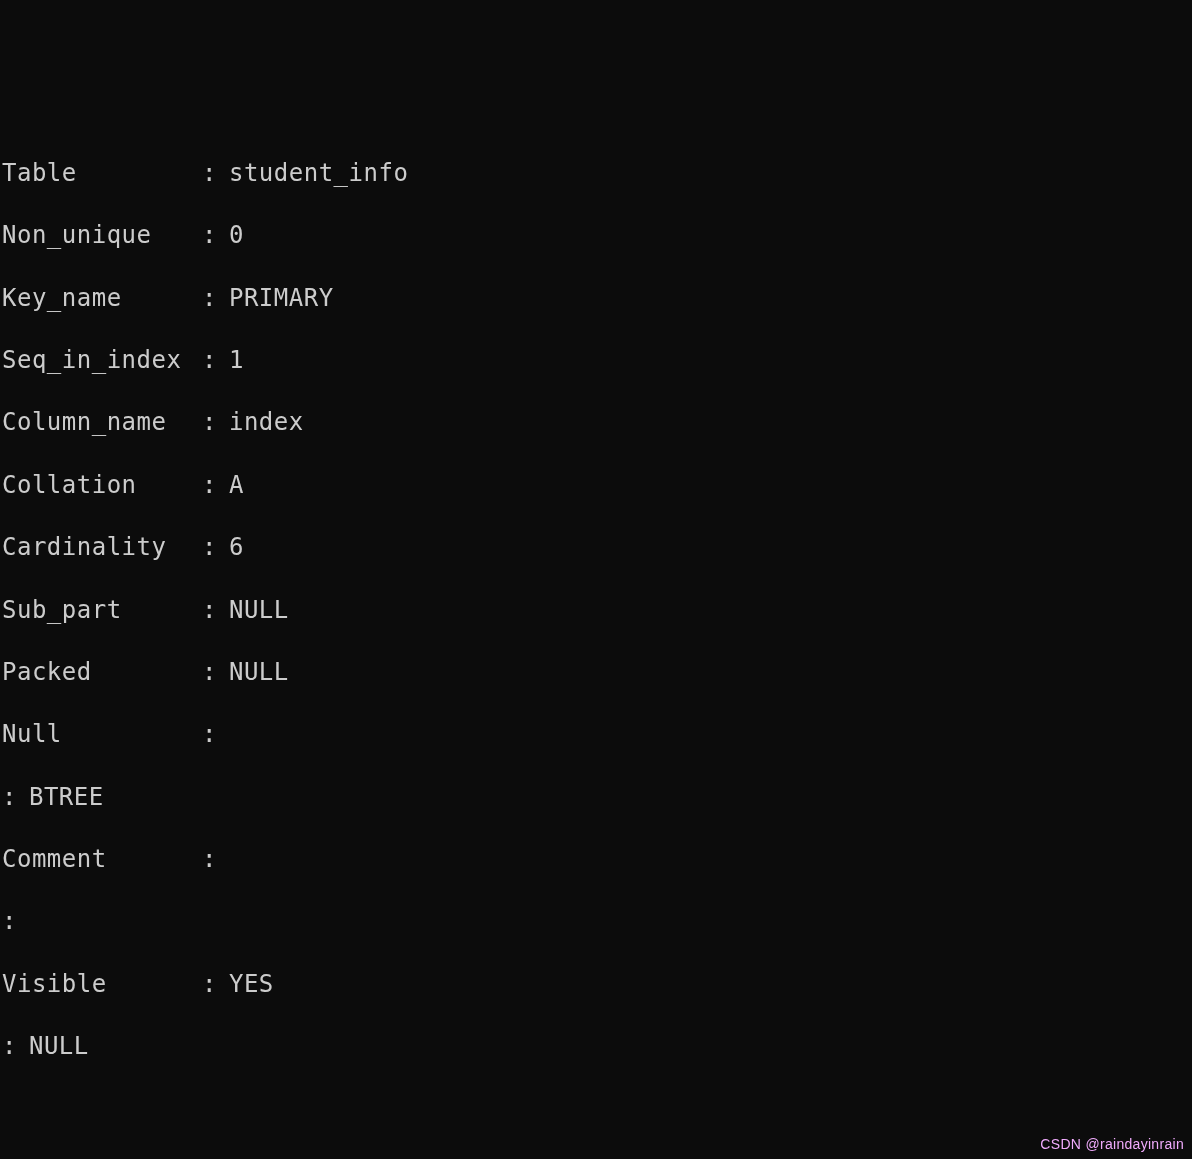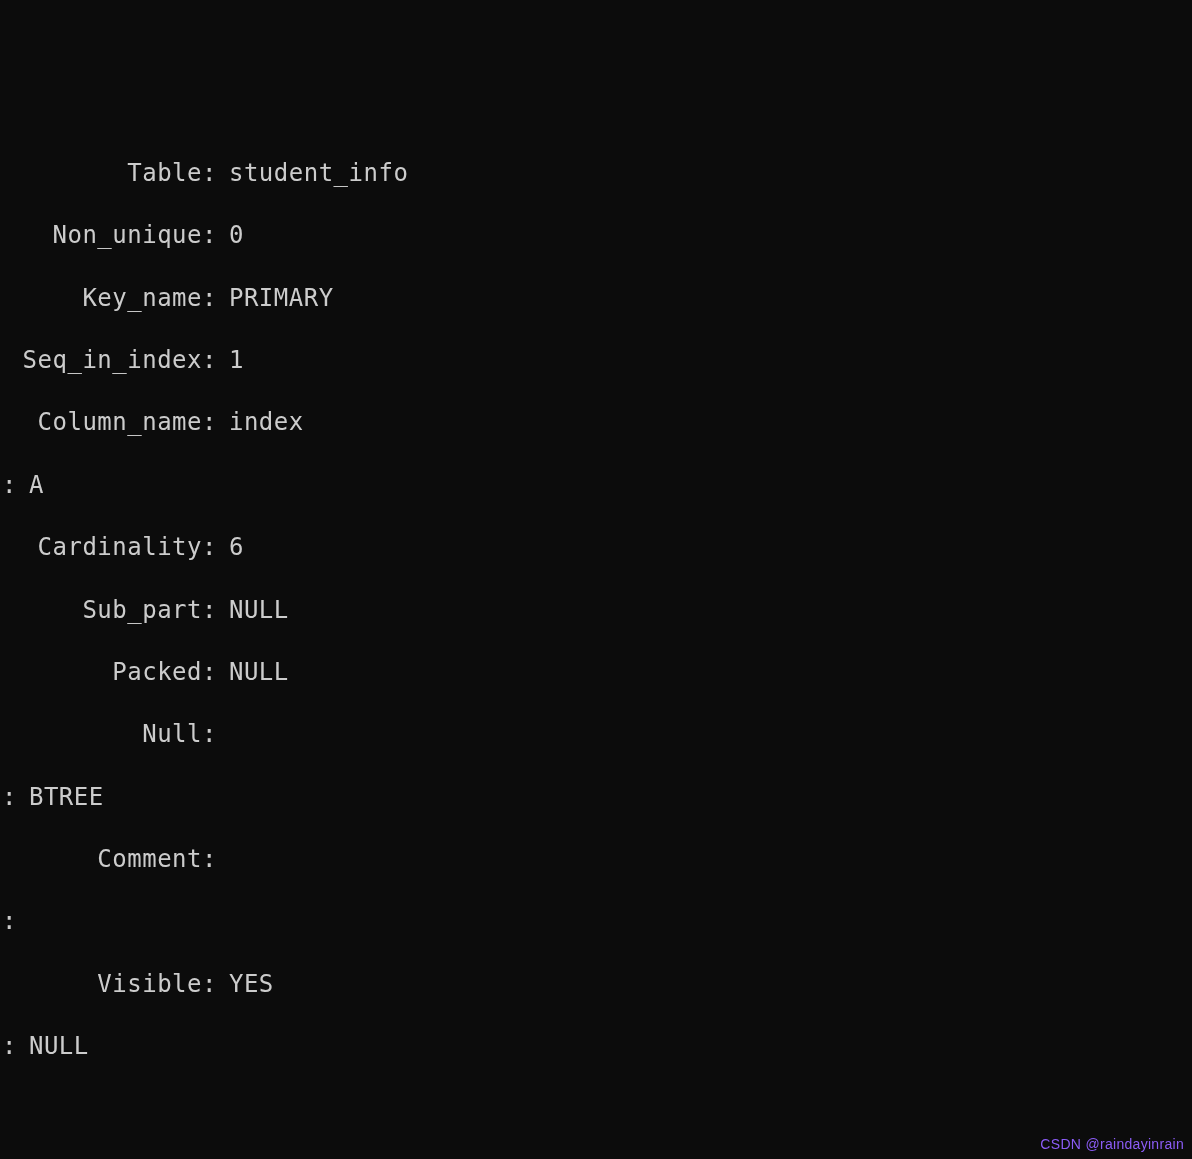--- a/index.html
+++ b/index.html
@@ -16,47 +16,47 @@
       letter-spacing: 0.5px;
     }
     .row-line {
       display: block;
     }
     .field-line {
       display: flex;
     }
     .field-label {
       width: 200px;
-      text-align: right;
+      text-align: left;
     }
     .field-value {
       padding-left: 12px;
     }
     .watermark {
       position: fixed;
       bottom: 6px;
       right: 8px;
-      color: #8b5cf6;
+      color: #f0abfc;
       font-size: 14px;
       font-family: Arial, sans-serif;
       letter-spacing: 0.3px;
     }
   </style>
 </head>
 <body>
 
 
 
 <div class="terminal">
 <div class="field-line"><span class="field-label">Table</span>:<span class="field-value">student_info</span></div>
 <div class="field-line"><span class="field-label">Non_unique</span>:<span class="field-value">0</span></div>
 <div class="field-line"><span class="field-label">Key_name</span>:<span class="field-value">PRIMARY</span></div>
 <div class="field-line"><span class="field-label">Seq_in_index</span>:<span class="field-value">1</span></div>
 <div class="field-line"><span class="field-label">Column_name</span>:<span class="field-value">index</span></div>
-<div class="field-line">:<span class="field-value">A</span></div>
+<div class="field-line"><span class="field-label">Collation</span>:<span class="field-value">A</span></div>
 <div class="field-line"><span class="field-label">Cardinality</span>:<span class="field-value">6</span></div>
 <div class="field-line"><span class="field-label">Sub_part</span>:<span class="field-value">NULL</span></div>
 <div class="field-line"><span class="field-label">Packed</span>:<span class="field-value">NULL</span></div>
 <div class="field-line"><span class="field-label">Null</span>:<span class="field-value"></span></div>
 <div class="field-line">:<span class="field-value">BTREE</span></div>
 <div class="field-line"><span class="field-label">Comment</span>:<span class="field-value"></span></div>
 <div class="field-line">:<span class="field-value"></span></div>
 <div class="field-line"><span class="field-label">Visible</span>:<span class="field-value">YES</span></div>
 <div class="field-line">:<span class="field-value">NULL</span></div>
 

